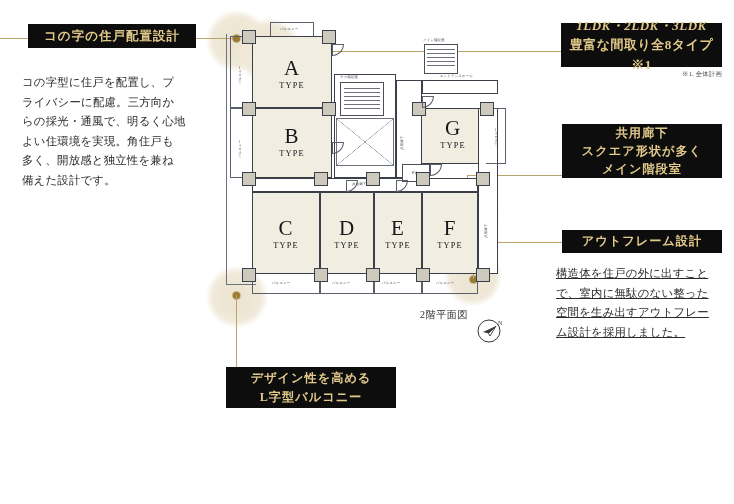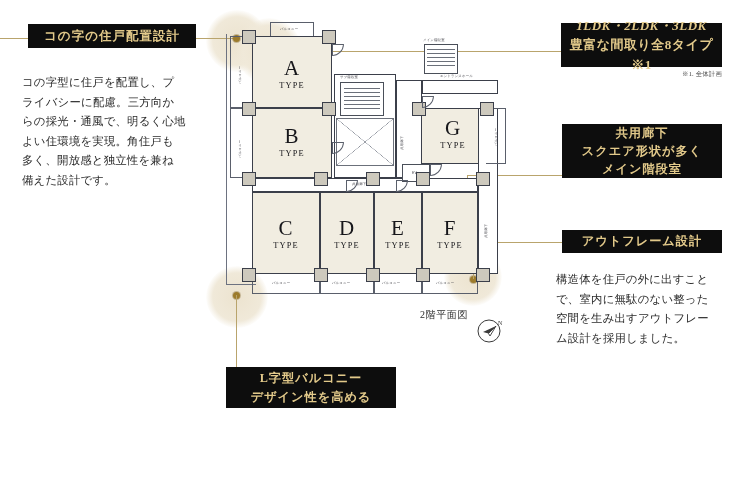--- a/index.html
+++ b/index.html
@@ -265,23 +265,23 @@
 
   <div class="cbox" style="left:562px;top:124px;width:160px;height:54px;font-size:12.2px;flex-direction:column;line-height:1.5;">
     <span>共用廊下</span>
     <span>スクエア形状が多く</span>
     <span>メイン階段室</span>
   </div>
 
   <div class="cbox" style="left:562px;top:230px;width:160px;height:23px;font-size:12.2px;">
     <span>アウトフレーム設計</span>
   </div>
-  <div class="cbody" style="left:556px;top:270px;width:172px;">構造体を住戸の外に出すこと
+  <div class="cbody" style="left:556px;top:264px;width:172px;text-decoration:underline;">構造体を住戸の外に出すこと
 で、室内に無駄のない整った
 空間を生み出すアウトフレー
 ム設計を採用しました。</div>
 
   <div class="cbox" style="left:226px;top:367px;width:170px;height:41px;font-size:12.2px;flex-direction:column;line-height:1.5;">
+    <span>デザイン性を高める</span>
     <span>L字型バルコニー</span>
-    <span>デザイン性を高める</span>
   </div>
 
 </div>
 
 </body></html>

